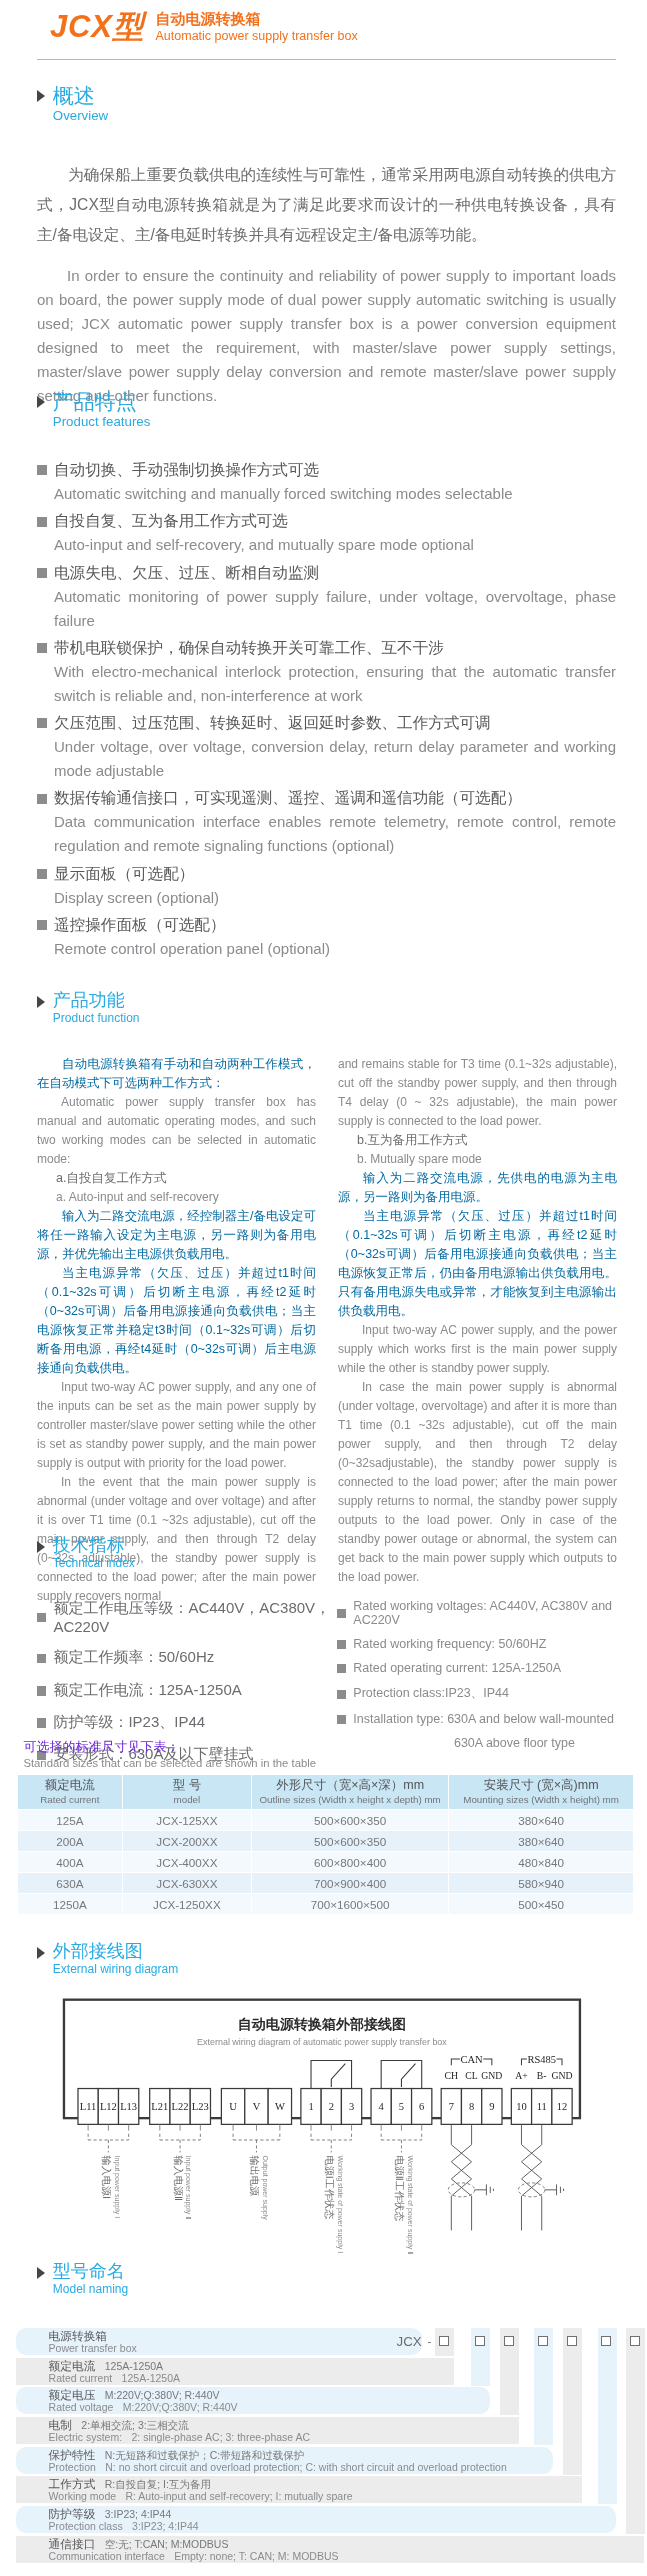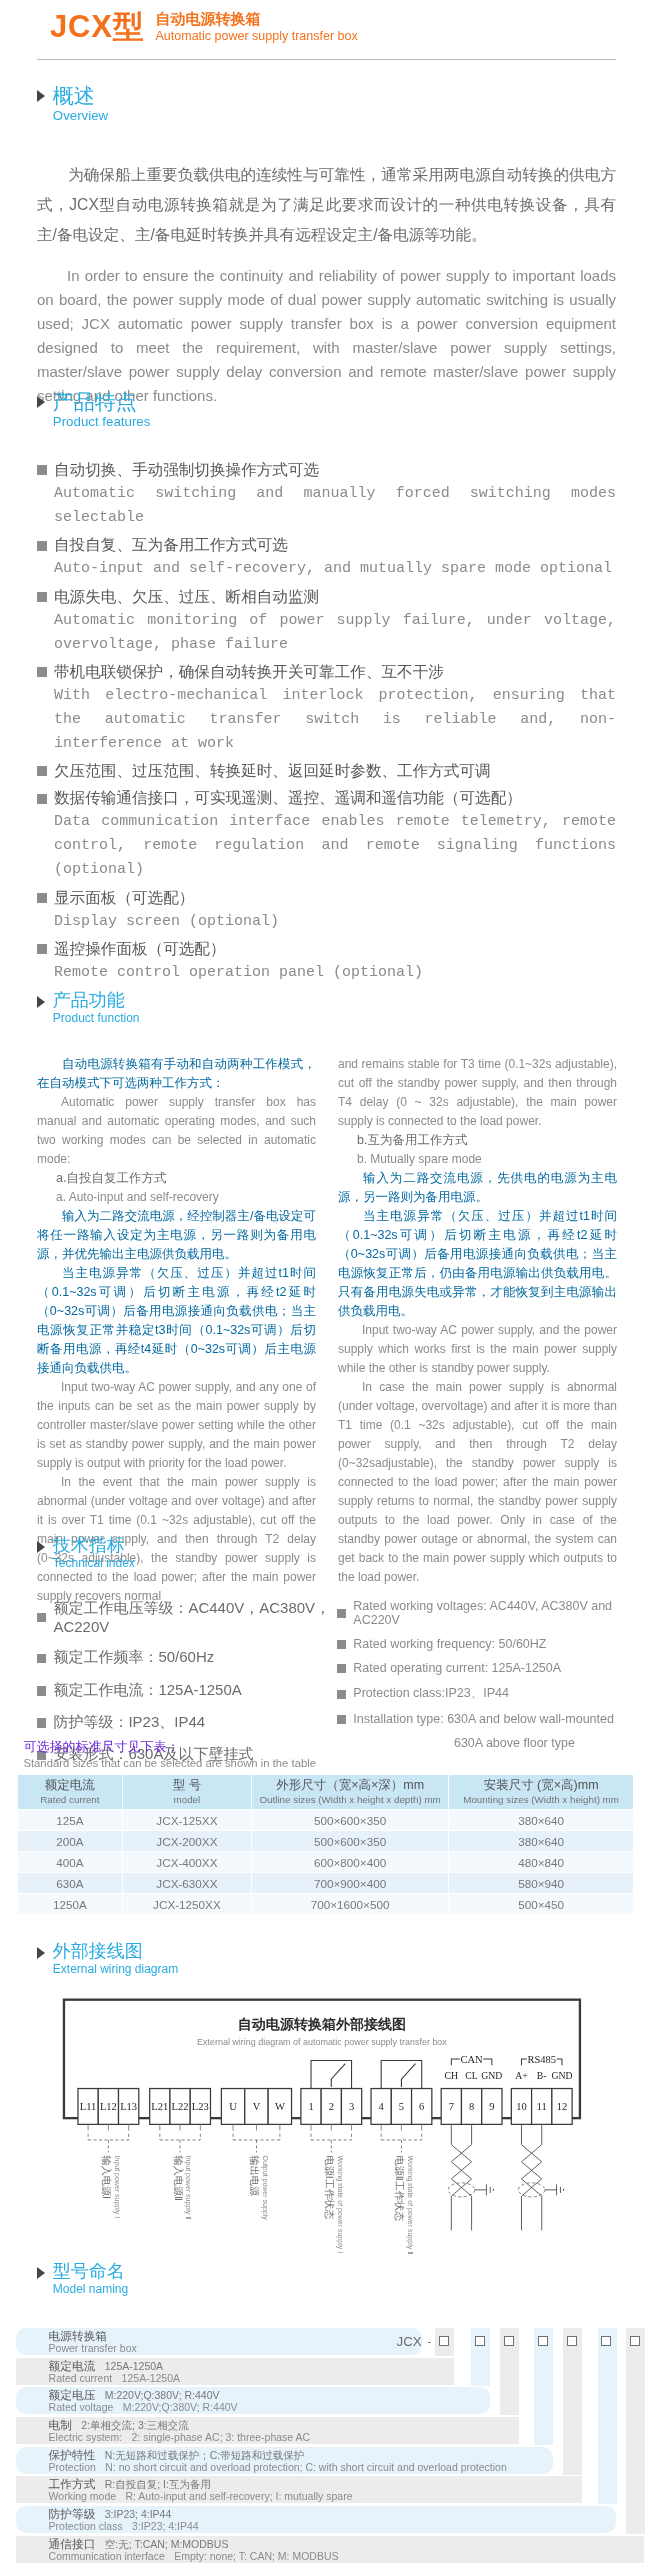--- a/index.html
+++ b/index.html
@@ -2,21 +2,21 @@
 <html style="font-size:12.5px"><head>
 <meta charset="utf-8">
 <style>
   * { margin:0; padding:0; box-sizing:border-box; }
   html,body { background:#fff; }
   body { font-family:"Liberation Sans", sans-serif; }
   #page { position:relative; width:648px; height:2576px; background:#fff; overflow:hidden; }
 
   
   .hdr { position:absolute; top:7.8px; left:50px; display:flex; align-items:flex-start; }
-  .hdr-model { font-size:31px; color:#f4711c; font-weight:bold; letter-spacing:0.8px; line-height:37px; }
+  .hdr-model { font-size:31px; color:#f4711c; font-weight:bold; letter-spacing:0.8px; line-height:37px;font-style:italic; }
   .hdr-right { margin-left:11px; margin-top:1.6px; }
   .hdr-cn { font-size:15px; color:#f4711c; font-weight:bold; line-height:19px; }
   .hdr-en { font-size:12.5px; color:#f4711c; line-height:16.4px; }
   .hdr-rule { position:absolute; top:59px; left:37px; width:579px; height:0.8px; background:#b7b7b7; }
 
   
   .sec-head { position:absolute; left:37px; display:flex; align-items:flex-start; }
   .tri { width:0; height:0; border-left:8.6px solid #454545; border-top:6.2px solid transparent;
          border-bottom:6.2px solid transparent; margin-top:6.2px; margin-right:7.8px; flex:none; }
   .sec-cn { color:#29abe2; line-height:1.15; }
@@ -29,21 +29,21 @@
              color:#6b6c6f; text-align:justify; text-indent:2em; }
   .para-en { position:absolute; left:37px; width:579px; font-size:15px; line-height:24px;
              color:#8a8b8e; text-align:justify; text-indent:2em; }
 
   
   .feat-list { position:absolute; left:37px; top:457px; width:579px; }
   .feat { margin-bottom:2.3px; }
   .feat-cn { font-size:15.6px; color:#58585b; line-height:25px; display:flex; align-items:baseline; }
   .sq { width:10px; height:10px; background:#8c8c8d; display:inline-block; margin-right:7px;
         flex:none; position:relative; top:0.8px; align-self:center; }
-  .feat-en { font-size:15px; color:#8a8b8e; line-height:24px; padding-left:17px; text-align:justify;font-family:Liberation Mono, monospace; }
+  .feat-en { font-size:15px; color:#8a8b8e; line-height:24px; padding-left:17px; text-align:justify; }
 
   
   .func-cols { position:absolute; left:37px; top:1055px; width:581px; display:flex; gap:22px; }
   .func-col { width:279px; }
   .fp-cn { font-size:12.5px; line-height:19px; color:#0369a1; text-align:justify; text-indent:2em; }
   .fp-en { font-size:12px; line-height:19px; color:#8a8b8e; text-align:justify; text-indent:2em; }
   .fp-sub-cn { font-size:12.5px; line-height:19px; color:#6b6c6f; padding-left:19px; }
   .fp-sub-en { font-size:12px; line-height:19px; color:#8a8b8e; padding-left:19px; }
 
   
@@ -155,20 +155,21 @@
           <span class="sq"></span>
           <span>带机电联锁保护，确保自动转换开关可靠工作、互不干涉</span>
         </div>
       <div class="feat-en">With electro-mechanical interlock protection, ensuring that the automatic transfer switch is reliable and, non-interference at work</div>
     </div>
     <div class="feat">
       <div class="feat-cn">
           <span class="sq"></span>
           <span>欠压范围、过压范围、转换延时、返回延时参数、工作方式可调</span>
         </div>
+      <div class="feat-en">Under voltage, over voltage, conversion delay, return delay parameter and working mode adjustable</div>
     </div>
     <div class="feat">
       <div class="feat-cn">
           <span class="sq"></span>
           <span>数据传输通信接口，可实现遥测、遥控、遥调和遥信功能（可选配）</span>
         </div>
       <div class="feat-en">Data communication interface enables remote telemetry, remote control, remote regulation and remote signaling functions (optional)</div>
     </div>
     <div class="feat">
       <div class="feat-cn">

